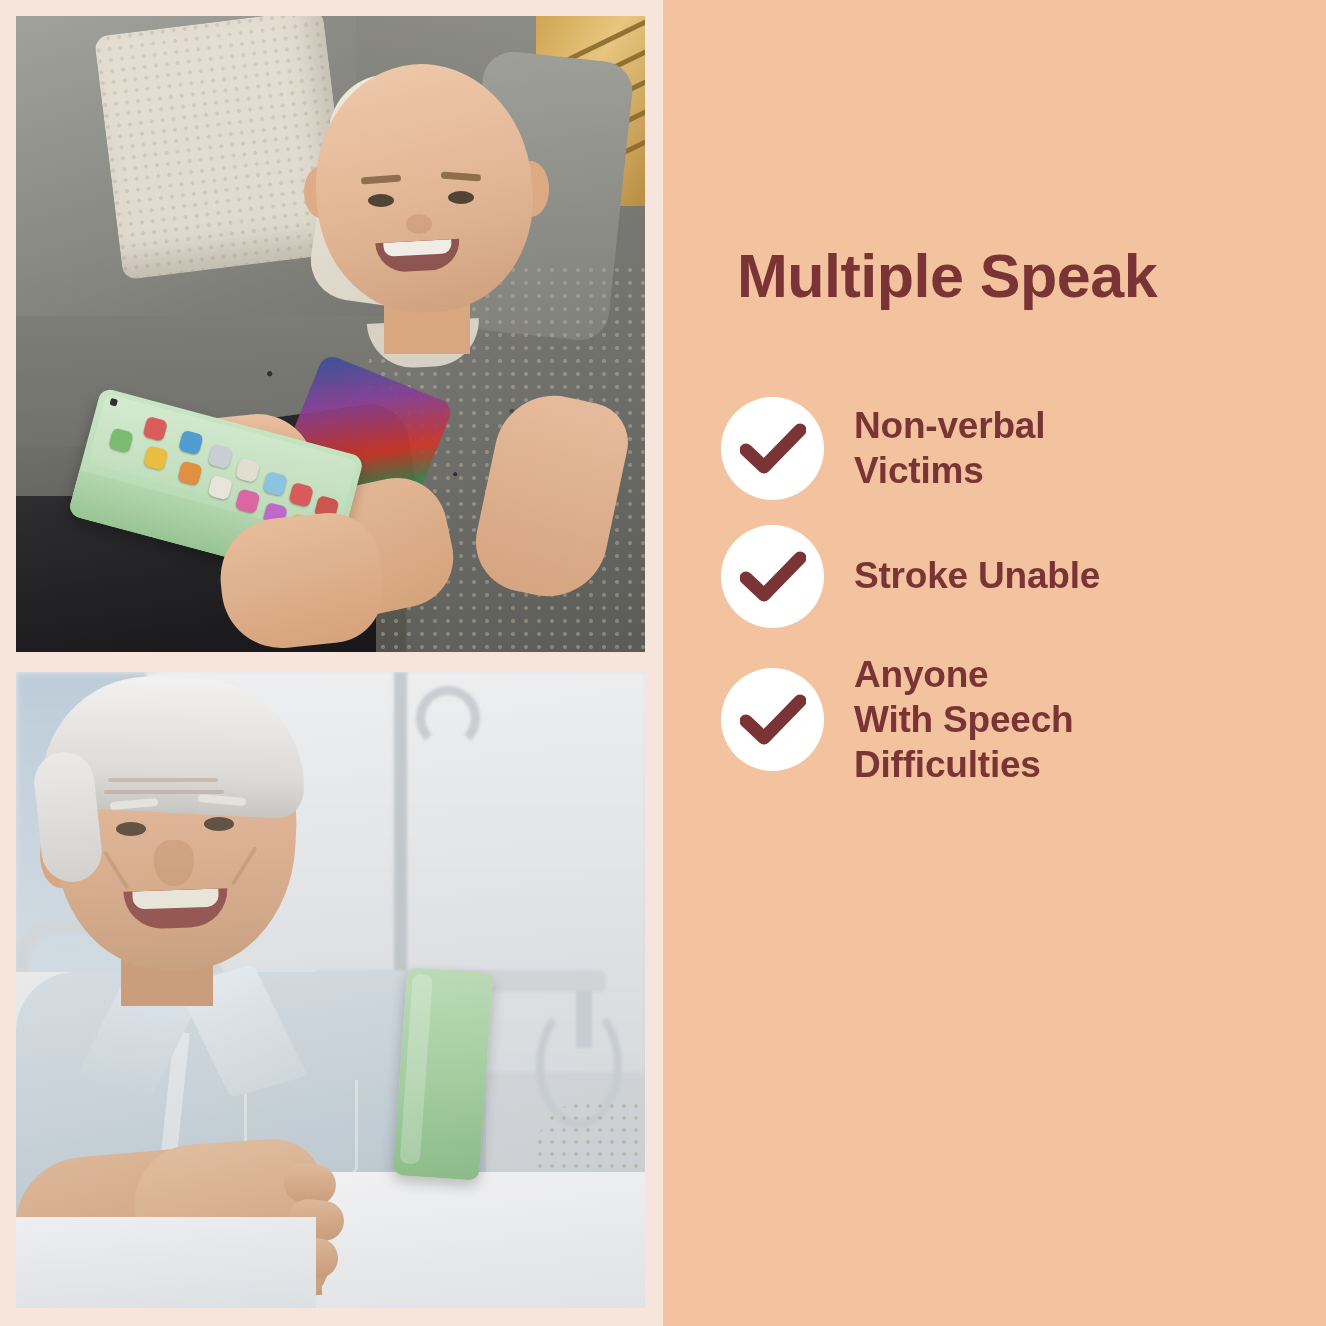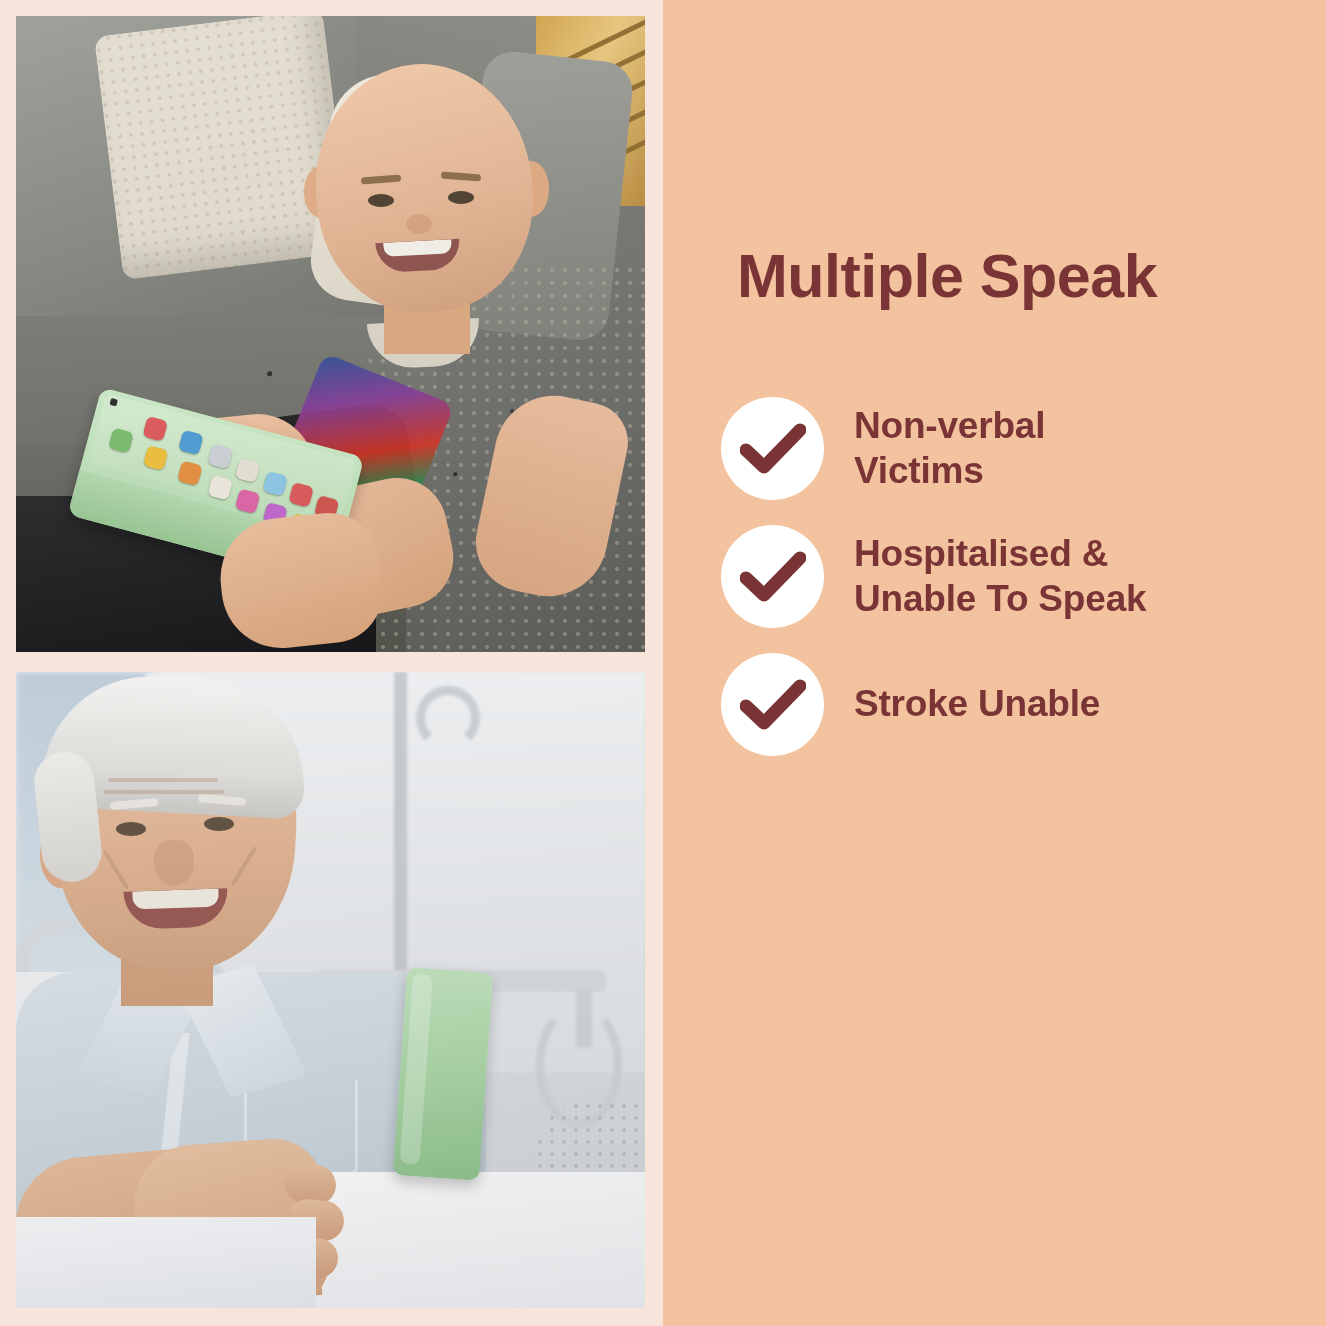--- a/index.html
+++ b/index.html
@@ -356,36 +356,37 @@
         <div class="check-circle">
           <svg width="66" height="52" viewBox="0 0 66 52" aria-hidden="true">
             <path d="M6 27 L24 44 L60 7" fill="none" stroke="#7a3436" stroke-width="13" stroke-linecap="round" stroke-linejoin="round"></path>
           </svg>
         </div>
         <div class="use-label">Non-verbal
 Victims</div>
       </div>
 
 
-      <div class="use-row">
-        <div class="check-circle">
-          <svg width="66" height="52" viewBox="0 0 66 52" aria-hidden="true">
-            <path d="M6 27 L24 44 L60 7" fill="none" stroke="#7a3436" stroke-width="13" stroke-linecap="round" stroke-linejoin="round"></path>
-          </svg>
-        </div>
-        <div class="use-label">Hospitalised &amp;
-Unable To Speak</div>
-      </div>
 
       <div class="use-row">
         <div class="check-circle">
           <svg width="66" height="52" viewBox="0 0 66 52" aria-hidden="true">
             <path d="M6 27 L24 44 L60 7" fill="none" stroke="#7a3436" stroke-width="13" stroke-linecap="round" stroke-linejoin="round"></path>
           </svg>
         </div>
         <div class="use-label">Stroke Unable</div>
       </div>
 
+      <div class="use-row">
+        <div class="check-circle">
+          <svg width="66" height="52" viewBox="0 0 66 52" aria-hidden="true">
+            <path d="M6 27 L24 44 L60 7" fill="none" stroke="#7a3436" stroke-width="13" stroke-linecap="round" stroke-linejoin="round"></path>
+          </svg>
+        </div>
+        <div class="use-label">Anyone
+With Speech
+Difficulties</div>
+      </div>
 
     </div>
   </div>
 
 </div>
 
 </body></html>

